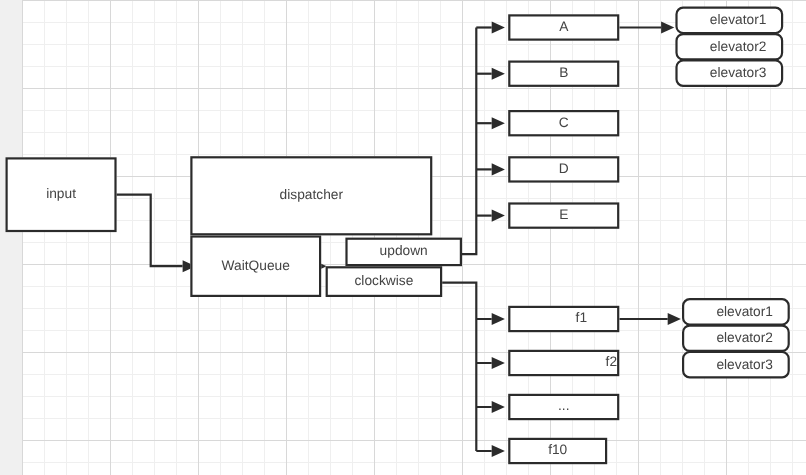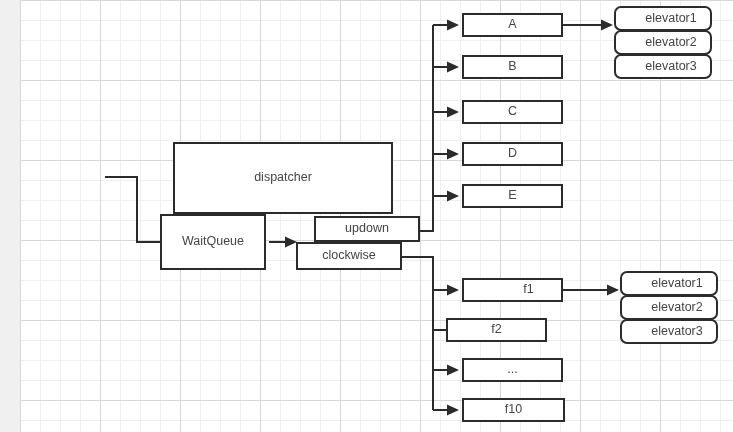--- a/index.html
+++ b/index.html
@@ -127,26 +127,29 @@
       <path class="edge-line" d="M433,410 L447,410"></path>
       <polygon class="arrow-head" points="447,404.5 459,410 447,415.5"></polygon>
     </g>
 
     <g>
       <path class="edge-line" d="M563,290 L607,290"></path>
       <polygon class="arrow-head" points="607,284.5 619,290 607,295.5"></polygon>
     </g>
   </svg>
 
+  <div class="node" style="left:5px; top:143px; width:101px; height:68px;">
+    <span>input</span>
+  </div>
 
   <div class="node" style="left:173px; top:142px; width:220px; height:72px; align-items:center;">
     <span>dispatcher</span>
   </div>
 
-  <div class="node" style="left:160px; top:214px; width:106px; height:56px;">
+  <div class="node" style="left:173px; top:214px; width:119px; height:56px;">
     <span>WaitQueue</span>
   </div>
 
   <div class="node" style="left:296px; top:216px; width:106px; height:26px;margin-left:18px;">
     <span>updown</span>
   </div>
 
   <div class="node" style="left:296px; top:242px; width:106px; height:28px;">
     <span>clockwise</span>
   </div>
@@ -173,27 +176,27 @@
   <div class="node rounded" style="left:614px; top:30px; width:98px; height:25px;">
     <span>elevator2</span>
   </div>
   <div class="node rounded" style="left:614px; top:54px; width:98px; height:25px;">
     <span>elevator3</span>
   </div>
 
   <div class="node" style="left:462px; top:278px; width:101px; height:24px;padding-left:32px;">
     <span>f1</span>
   </div>
-  <div class="node" style="left:446px; top:318px; width:101px; height:24px;">
+  <div class="node" style="left:462px; top:318px; width:101px; height:24px;justify-content:flex-end;">
     <span>f2</span>
   </div>
   <div class="node" style="left:462px; top:358px; width:101px; height:24px;">
     <span>...</span>
   </div>
-  <div class="node" style="left:462px; top:398px; width:103px; height:24px;">
+  <div class="node" style="left:462px; top:398px; width:90px; height:24px;">
     <span>f10</span>
   </div>
 
   <div class="node rounded" style="left:620px; top:271px; width:98px; height:25px;">
     <span>elevator1</span>
   </div>
   <div class="node rounded" style="left:620px; top:295px; width:98px; height:25px;">
     <span>elevator2</span>
   </div>
   <div class="node rounded" style="left:620px; top:319px; width:98px; height:25px;">

